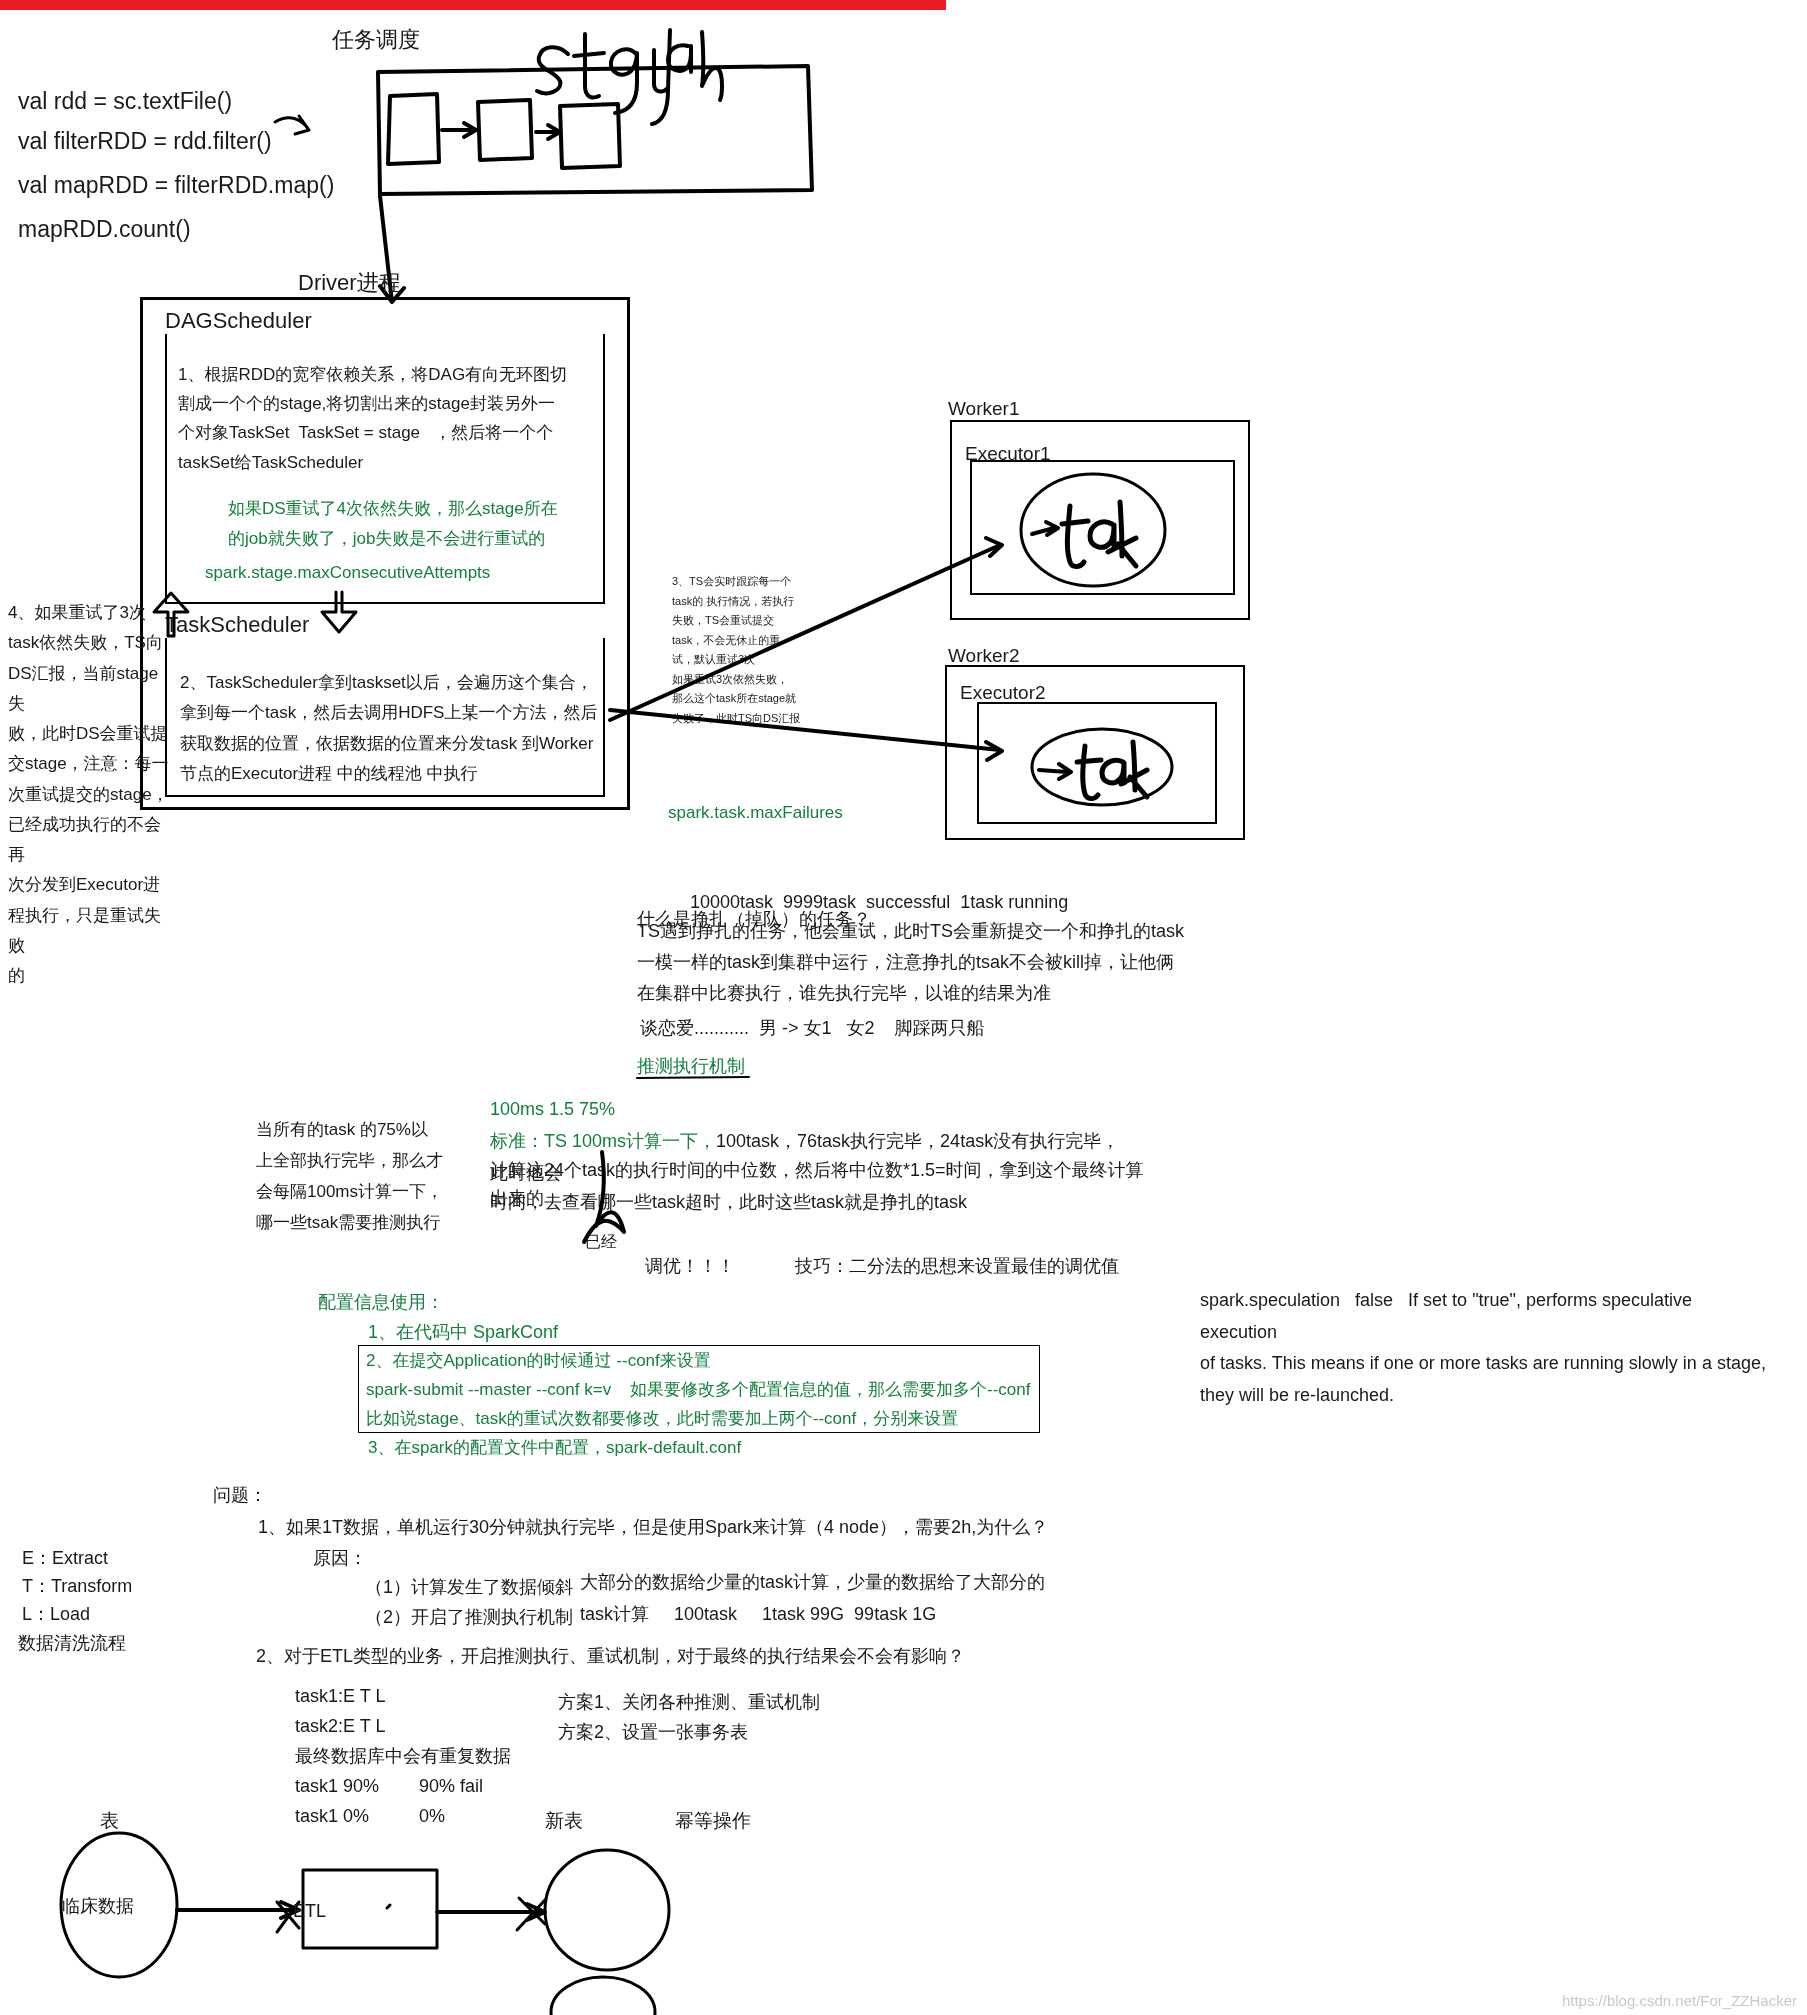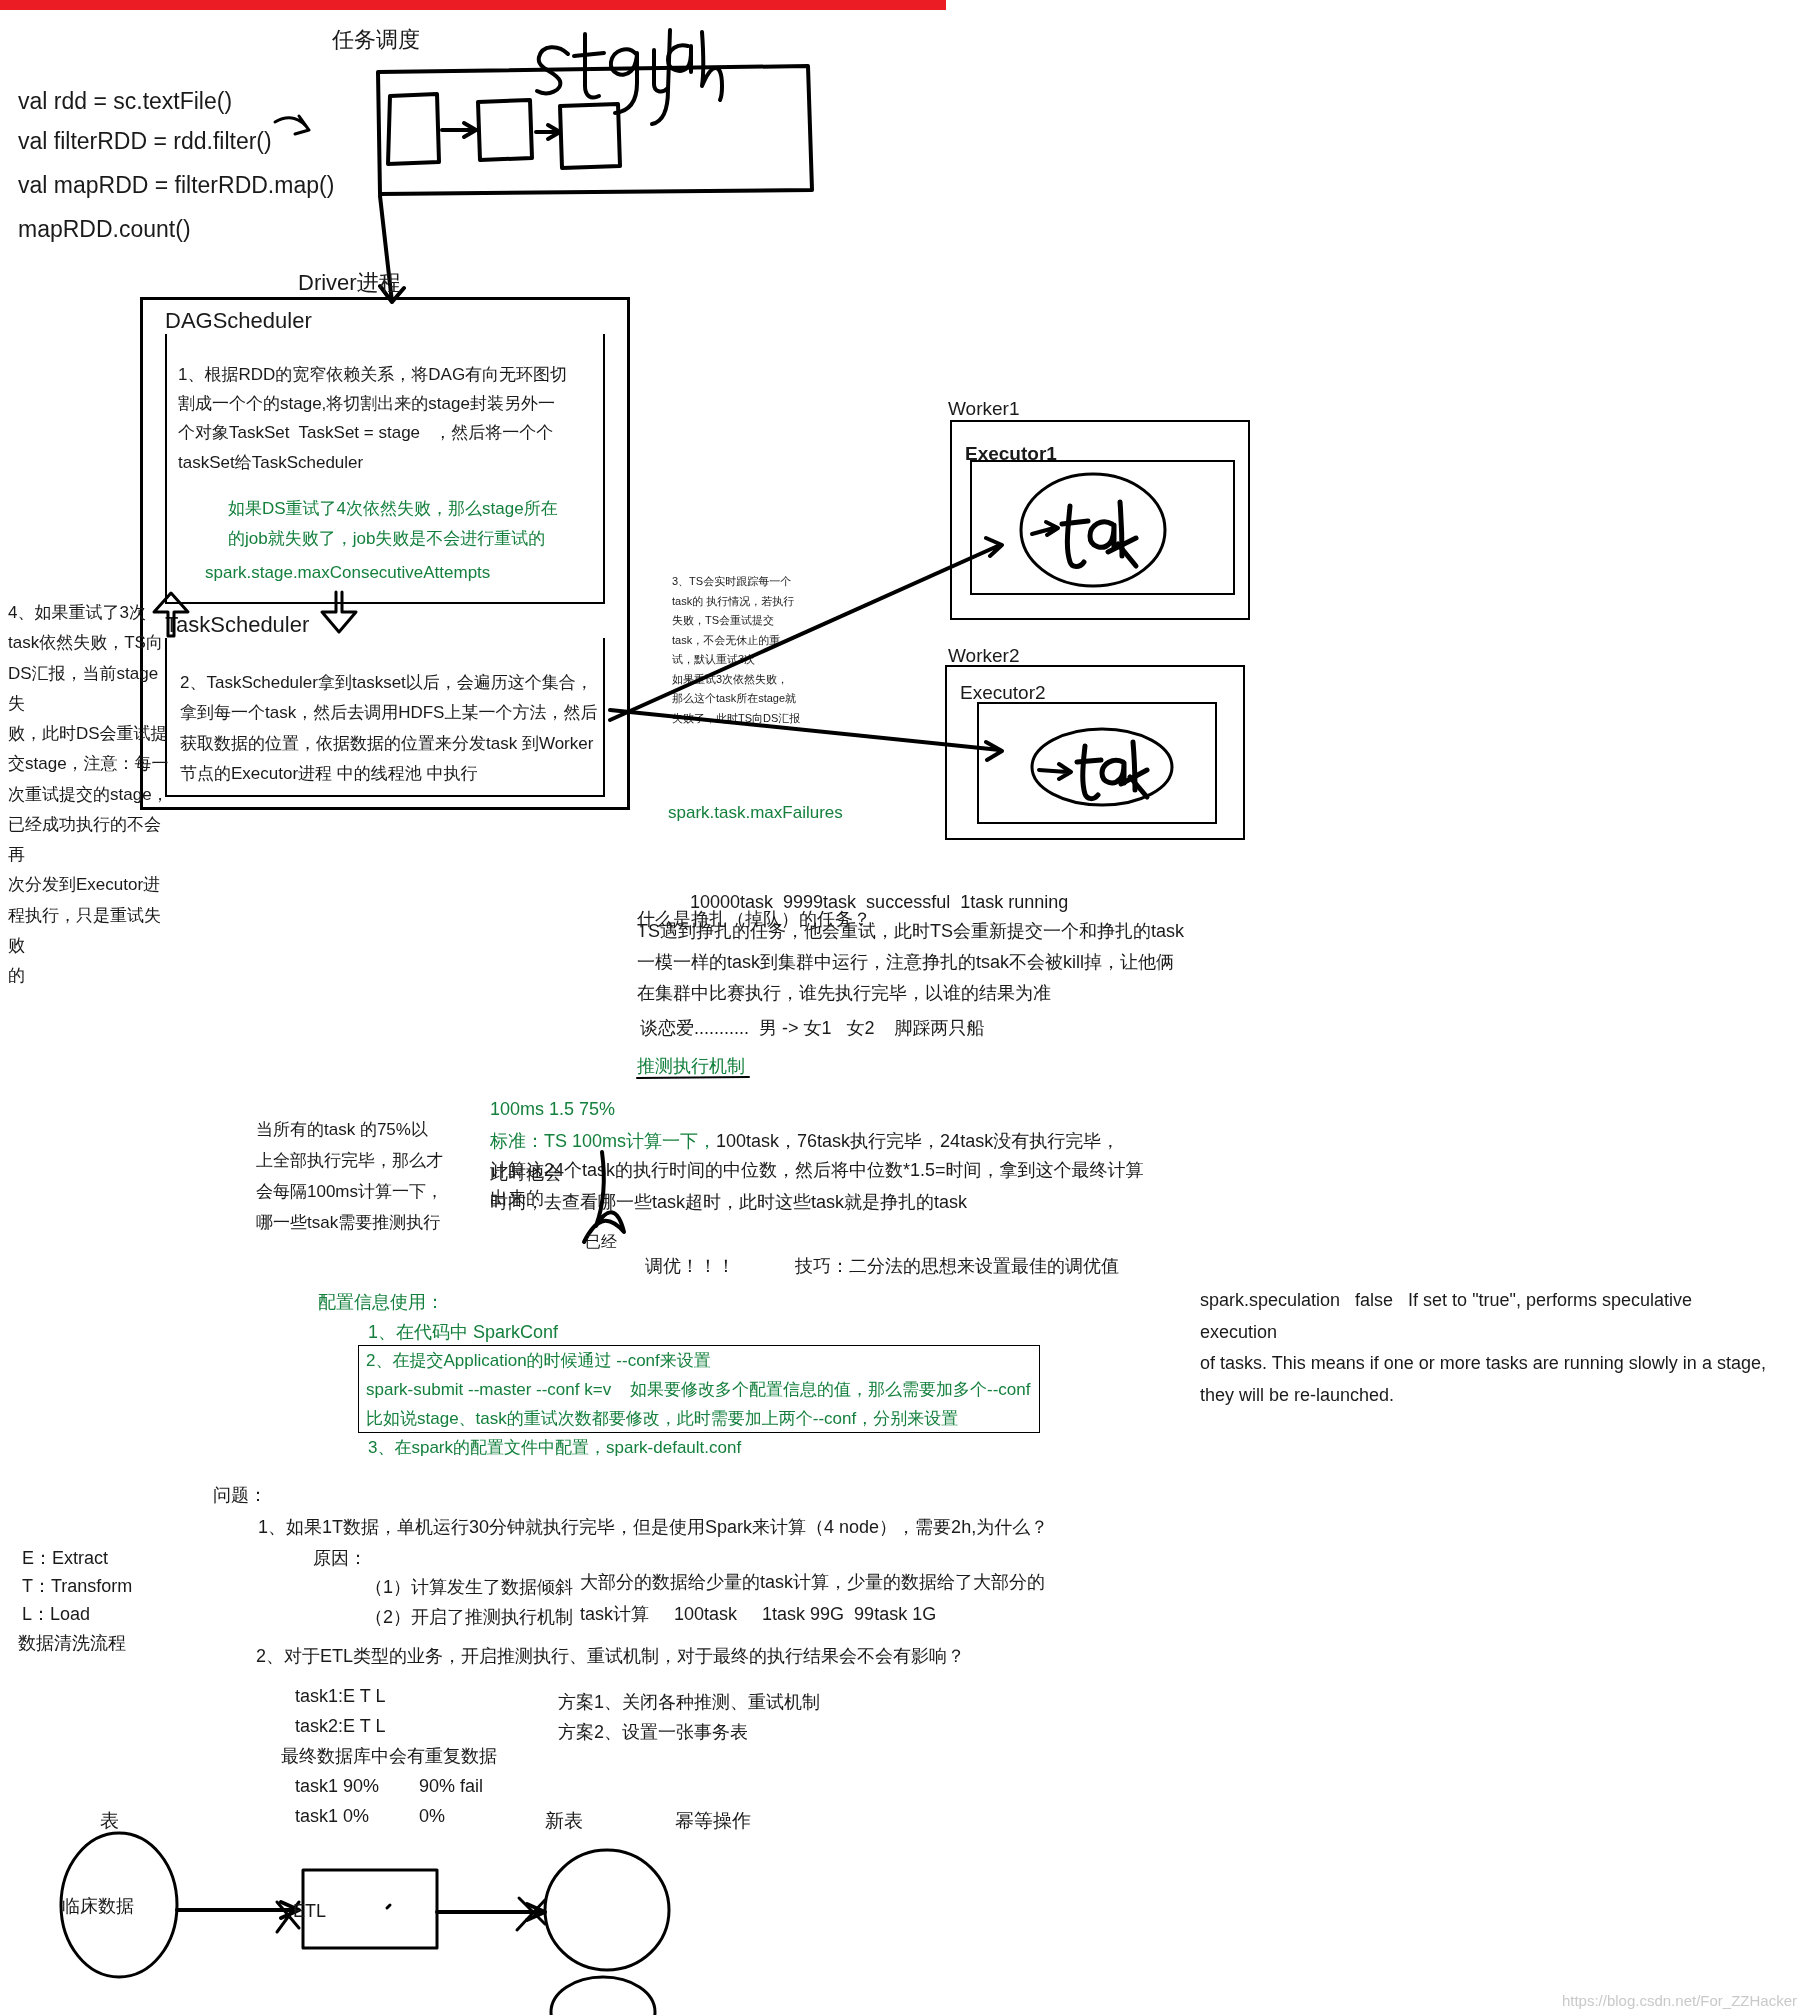--- a/index.html
+++ b/index.html
@@ -114,21 +114,21 @@
 失败了，此时TS向DS汇报</div>
 <div class="abs txt red" style="left:668px;top:800px;width:280px;font-size:17px;">spark.task.maxFailures</div>
 
 <svg class="ink" style="left:600px;top:520px;width:460px;height:270px;" viewBox="0 0 460 270">
   <path class="inkpath" stroke-width="4" d="M10 200 L400 25 M386 18 L402 25 L390 36"></path>
   <path class="inkpath" stroke-width="4" d="M10 190 L400 230 M386 222 L402 231 L387 240"></path>
 </svg>
 
 <div class="abs lbl ctr" style="left:948px;top:398px;width:230px;font-size:19px;">Worker1</div>
 <div class="abs box2" style="left:950px;top:420px;width:300px;height:200px;"></div>
-<div class="abs lbl ctr" style="left:965px;top:443px;width:270px;font-size:19px;font-weight:bold;">Executor1</div>
+<div class="abs lbl ctr" style="left:965px;top:443px;width:270px;font-size:19px;">Executor1</div>
 <div class="abs box2" style="left:970px;top:460px;width:265px;height:135px;"></div>
 <svg class="ink" style="left:970px;top:460px;width:270px;height:140px;" viewBox="0 0 270 140">
   <ellipse cx="123" cy="70" rx="72" ry="56" class="inkpath" stroke-width="3"></ellipse>
   <path class="inkpath" stroke-width="4" d="M62 74 L84 68 M76 62 L88 68 L77 75"></path>
   <path class="inkpath" stroke-width="5" d="M100 46 c-3 30 -4 44 0 56 c2 6 10 6 14 0"></path>
   <path class="inkpath" stroke-width="5" d="M92 64 l26 -3"></path>
   <path class="inkpath" stroke-width="5" d="M142 64 c-10 -6 -22 1 -22 12 c0 11 13 15 20 7 c4 -5 4 -14 4 -18 l0 22"></path>
   <path class="inkpath" stroke-width="5" d="M150 42 c2 26 2 42 2 54"></path>
   <path class="inkpath" stroke-width="5" d="M138 92 l28 -14 M148 84 l18 22"></path>
 </svg>
@@ -196,21 +196,21 @@
 <div class="abs txt" style="left:313px;top:1545px;font-size:18px;">原因：</div>
 <div class="abs txt" style="left:365px;top:1574px;font-size:18px;">（1）计算发生了数据倾斜</div>
 <div class="abs txt" style="left:365px;top:1604px;font-size:18px;">（2）开启了推测执行机制</div>
 <div class="abs txt" style="left:580px;top:1569px;font-size:18px;">大部分的数据给少量的task计算，少量的数据给了大部分的</div>
 <div class="abs txt" style="left:580px;top:1601px;font-size:18px;">task计算     100task     1task 99G  99task 1G</div>
 
 <div class="abs txt" style="left:256px;top:1643px;font-size:18px;">2、对于ETL类型的业务，开启推测执行、重试机制，对于最终的执行结果会不会有影响？</div>
 
 <div class="abs txt" style="left:295px;top:1683px;font-size:18px;">task1:E T L</div>
 <div class="abs txt" style="left:295px;top:1713px;font-size:18px;">task2:E T L</div>
-<div class="abs txt" style="left:281px;top:1743px;font-size:18px;">最终数据库中会有重复数据</div>
+<div class="abs txt" style="left:295px;top:1743px;font-size:18px;">最终数据库中会有重复数据</div>
 <div class="abs txt" style="left:295px;top:1773px;font-size:18px;">task1 90%        90% fail</div>
 <div class="abs txt" style="left:295px;top:1803px;font-size:18px;">task1 0%          0%</div>
 
 <div class="abs txt" style="left:558px;top:1689px;font-size:18px;">方案1、关闭各种推测、重试机制</div>
 <div class="abs txt" style="left:558px;top:1719px;font-size:18px;">方案2、设置一张事务表</div>
 
 <div class="abs txt" style="left:22px;top:1545px;font-size:18px;">E：Extract</div>
 <div class="abs txt" style="left:22px;top:1573px;font-size:18px;">T：Transform</div>
 <div class="abs txt" style="left:22px;top:1601px;font-size:18px;">L：Load</div>
 <div class="abs txt" style="left:18px;top:1630px;font-size:18px;">数据清洗流程</div>

